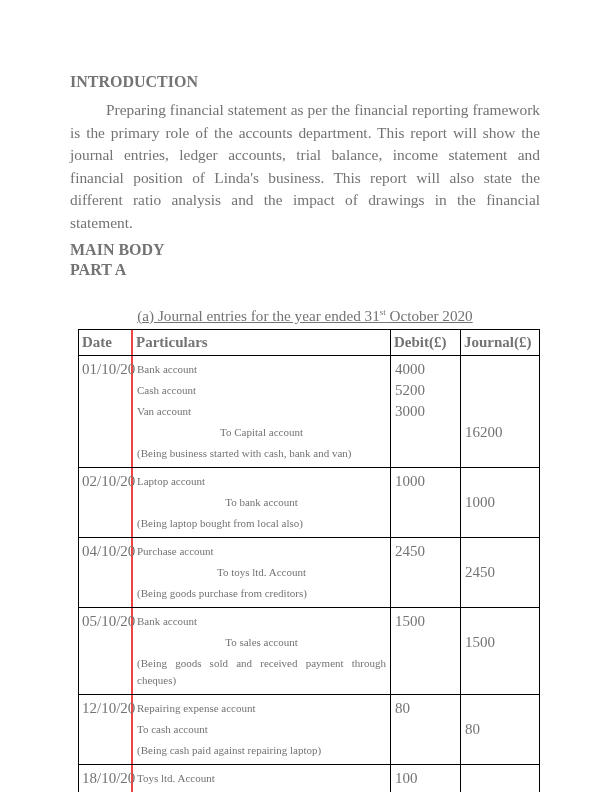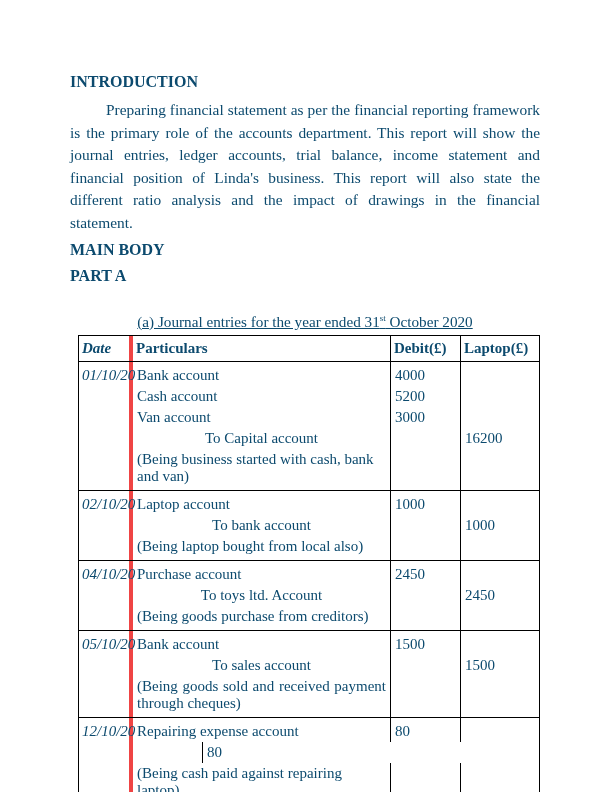--- a/index.html
+++ b/index.html
@@ -2,41 +2,41 @@
 <html><head>
 <meta charset="utf-8">
 <style>
   * { margin: 0; padding: 0; box-sizing: border-box; }
   html, body { background: #ffffff; }
   .page {
     width: 612px;
     height: 792px;
     background: #ffffff;
     font-family: "Liberation Serif", serif;
-    color: #0c4a6e;
+    color: #737373;
     position: relative;
     overflow: hidden;
   }
   .content {
     padding: 72px 72px 0 70px;
   }
   .heading {
     font-size: 16px;
     font-weight: bold;
     line-height: 20px;
   }
   .intro-heading { margin-bottom: 7px; }
   .body-paragraph {
     font-size: 15.4px;
     line-height: 22.6px;
     text-align: justify;
     text-indent: 36px;
     margin-bottom: 5px;
   }
-  .mainbody-heading { margin-bottom: 6px; }
+  .mainbody-heading { }
   .parta-heading { margin-bottom: 23px; }
   .caption {
     text-align: center;
     font-size: 15.2px;
     line-height: 19px;
     margin-bottom: 4px;
   }
   .caption .underline { text-decoration: underline; text-align: right; }
   .caption sup { font-size: 9px; }
 
@@ -44,32 +44,31 @@
     margin-left: 8px;
     width: 462px;
     border: 1px solid #000;
   }
   .t-row, .line-row { display: flex; }
   .t-header { font-weight: bold; }
   .t-header > div { padding: 4px 4px 4px 3px; font-size: 15px; }
   .c-date {
     width: 54px;
     flex: 0 0 54px;
-    border-right: 4px solid #ef4444;
+    border-right: 2px solid #ef4444;
     padding: 2px 2px 2px 3px;
     font-size: 15px;
     line-height: 17px;
-    font-style: italic;
   }
   .c-part {
     width: 258px;
     flex: 0 0 258px;
     border-right: 1px solid #000;
     padding: 2px 4px;
-    font-size: 15px;
+    font-size: 11px;
     line-height: 17px;
   }
   .c-debit {
     width: 70px;
     flex: 0 0 70px;
     border-right: 1px solid #000;
     padding: 2px 4px;
     font-size: 15px;
     line-height: 17px;
   }
@@ -103,21 +102,21 @@
 
     <div class="caption">
       <span class="underline"><span>(a) Journal entries for the year ended 31</span><sup>st</sup><span> October 2020</span></span>
     </div>
 
     <div class="journal-table">
       <div class="t-row t-header">
         <div class="c-date">Date</div>
         <div class="c-part">Particulars</div>
         <div class="c-debit">Debit(£)</div>
-        <div class="c-credit">Laptop(£)</div>
+        <div class="c-credit">Journal(£)</div>
       </div>
       <div id="table-body">
           <div class="entry">
             <div class="line-row">
               <div class="c-date">01/10/20</div>
               <div class="c-part align-left">Bank account</div>
               <div class="c-debit">4000</div>
               <div class="c-credit"></div>
             </div>
             <div class="line-row">
@@ -207,20 +206,21 @@
           </div>
           <div class="entry">
             <div class="line-row">
               <div class="c-date">12/10/20</div>
               <div class="c-part align-left">Repairing expense account</div>
               <div class="c-debit">80</div>
               <div class="c-credit"></div>
             </div>
             <div class="line-row">
               <div class="c-date"></div>
+              <div class="c-part align-left">To cash account</div>
               <div class="c-debit"></div>
               <div class="c-credit">80</div>
             </div>
             <div class="line-row">
               <div class="c-date"></div>
               <div class="c-part align-left">(Being cash paid against repairing laptop)</div>
               <div class="c-debit"></div>
               <div class="c-credit"></div>
             </div>
           </div>

